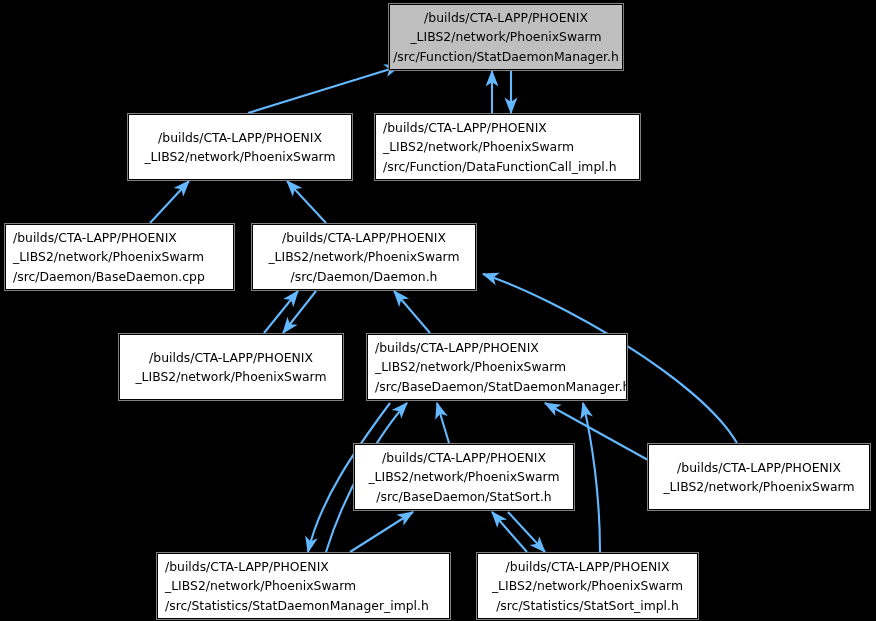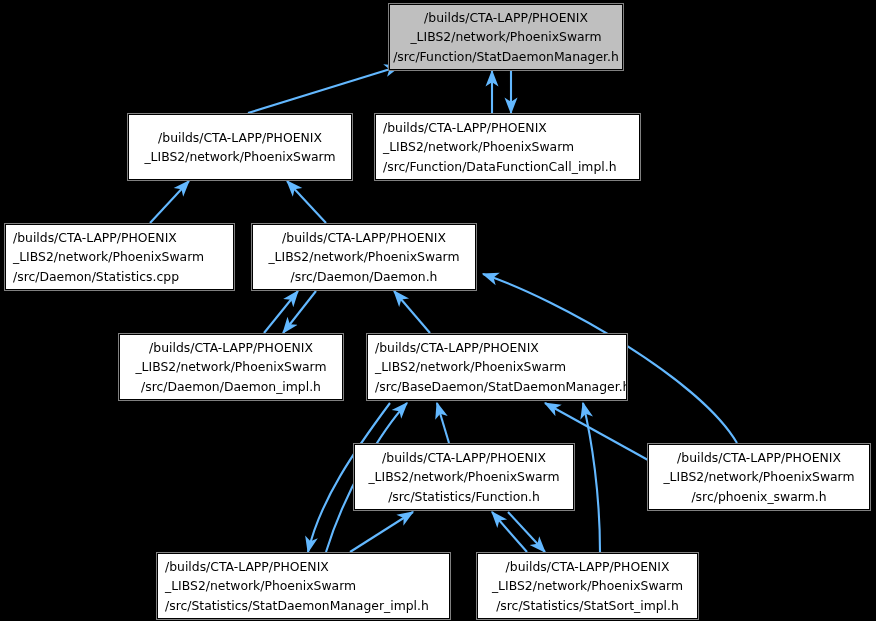--- a/index.html
+++ b/index.html
@@ -60,22 +60,22 @@
         <path d="M 600 552 C 600 495 592 440 583 403" marker-end="url(#ah)" stroke="#63b8ff"></path>
         <path d="M 350 552 L 413 512" marker-end="url(#ah)" stroke="#63b8ff"></path>
         <path d="M 527 552 L 492 512" marker-end="url(#ah)" stroke="#63b8ff"></path>
         <path d="M 508 512 L 545 552" marker-end="url(#ah)" stroke="#63b8ff"></path>
       </g>
   </svg>
   <div id="node-layer">
       <div class="node root al-c" style="left: 389px; top: 4px; width: 234px; height: 66px;"><span class="ln">/builds/CTA-LAPP/PHOENIX</span><span class="ln">_LIBS2/network/PhoenixSwarm</span><span class="ln">/src/Function/StatDaemonManager.h</span></div>
       <div class="node al-c" style="left: 128px; top: 114px; width: 224px; height: 66px;"><span class="ln">/builds/CTA-LAPP/PHOENIX</span><span class="ln">_LIBS2/network/PhoenixSwarm</span></div>
       <div class="node al-l" style="left: 375px; top: 114px; width: 265px; height: 66px;"><span class="ln">/builds/CTA-LAPP/PHOENIX</span><span class="ln">_LIBS2/network/PhoenixSwarm</span><span class="ln">/src/Function/DataFunctionCall_impl.h</span></div>
-      <div class="node al-l" style="left: 5px; top: 224px; width: 229px; height: 66px;"><span class="ln">/builds/CTA-LAPP/PHOENIX</span><span class="ln">_LIBS2/network/PhoenixSwarm</span><span class="ln">/src/Daemon/Statistics.cpp</span></div>
+      <div class="node al-l" style="left: 5px; top: 224px; width: 229px; height: 66px;"><span class="ln">/builds/CTA-LAPP/PHOENIX</span><span class="ln">_LIBS2/network/PhoenixSwarm</span><span class="ln">/src/Daemon/BaseDaemon.cpp</span></div>
       <div class="node al-c" style="left: 252px; top: 224px; width: 224px; height: 66px;"><span class="ln">/builds/CTA-LAPP/PHOENIX</span><span class="ln">_LIBS2/network/PhoenixSwarm</span><span class="ln">/src/Daemon/Daemon.h</span></div>
-      <div class="node al-c" style="left: 119px; top: 334px; width: 224px; height: 66px;"><span class="ln">/builds/CTA-LAPP/PHOENIX</span><span class="ln">_LIBS2/network/PhoenixSwarm</span><span class="ln">/src/Daemon/Daemon_impl.h</span></div>
+      <div class="node al-c" style="left: 119px; top: 334px; width: 224px; height: 66px;"><span class="ln">/builds/CTA-LAPP/PHOENIX</span><span class="ln">_LIBS2/network/PhoenixSwarm</span></div>
       <div class="node al-l" style="left: 367px; top: 334px; width: 260px; height: 66px;"><span class="ln">/builds/CTA-LAPP/PHOENIX</span><span class="ln">_LIBS2/network/PhoenixSwarm</span><span class="ln">/src/BaseDaemon/StatDaemonManager.h</span></div>
-      <div class="node al-c" style="left: 354px; top: 444px; width: 220px; height: 66px;"><span class="ln">/builds/CTA-LAPP/PHOENIX</span><span class="ln">_LIBS2/network/PhoenixSwarm</span><span class="ln">/src/Statistics/Function.h</span></div>
-      <div class="node al-c" style="left: 648px; top: 444px; width: 222px; height: 66px;"><span class="ln">/builds/CTA-LAPP/PHOENIX</span><span class="ln">_LIBS2/network/PhoenixSwarm</span><span class="ln">/src/phoenix_swarm.h</span></div>
+      <div class="node al-c" style="left: 354px; top: 444px; width: 220px; height: 66px;"><span class="ln">/builds/CTA-LAPP/PHOENIX</span><span class="ln">_LIBS2/network/PhoenixSwarm</span><span class="ln">/src/BaseDaemon/StatSort.h</span></div>
+      <div class="node al-c" style="left: 648px; top: 444px; width: 222px; height: 66px;"><span class="ln">/builds/CTA-LAPP/PHOENIX</span><span class="ln">_LIBS2/network/PhoenixSwarm</span></div>
       <div class="node al-l" style="left: 157px; top: 553px; width: 293px; height: 66px;"><span class="ln">/builds/CTA-LAPP/PHOENIX</span><span class="ln">_LIBS2/network/PhoenixSwarm</span><span class="ln">/src/Statistics/StatDaemonManager_impl.h</span></div>
       <div class="node al-c" style="left: 477px; top: 553px; width: 221px; height: 66px;"><span class="ln">/builds/CTA-LAPP/PHOENIX</span><span class="ln">_LIBS2/network/PhoenixSwarm</span><span class="ln">/src/Statistics/StatSort_impl.h</span></div>
     </div>
 </div>
 
 </body></html>

